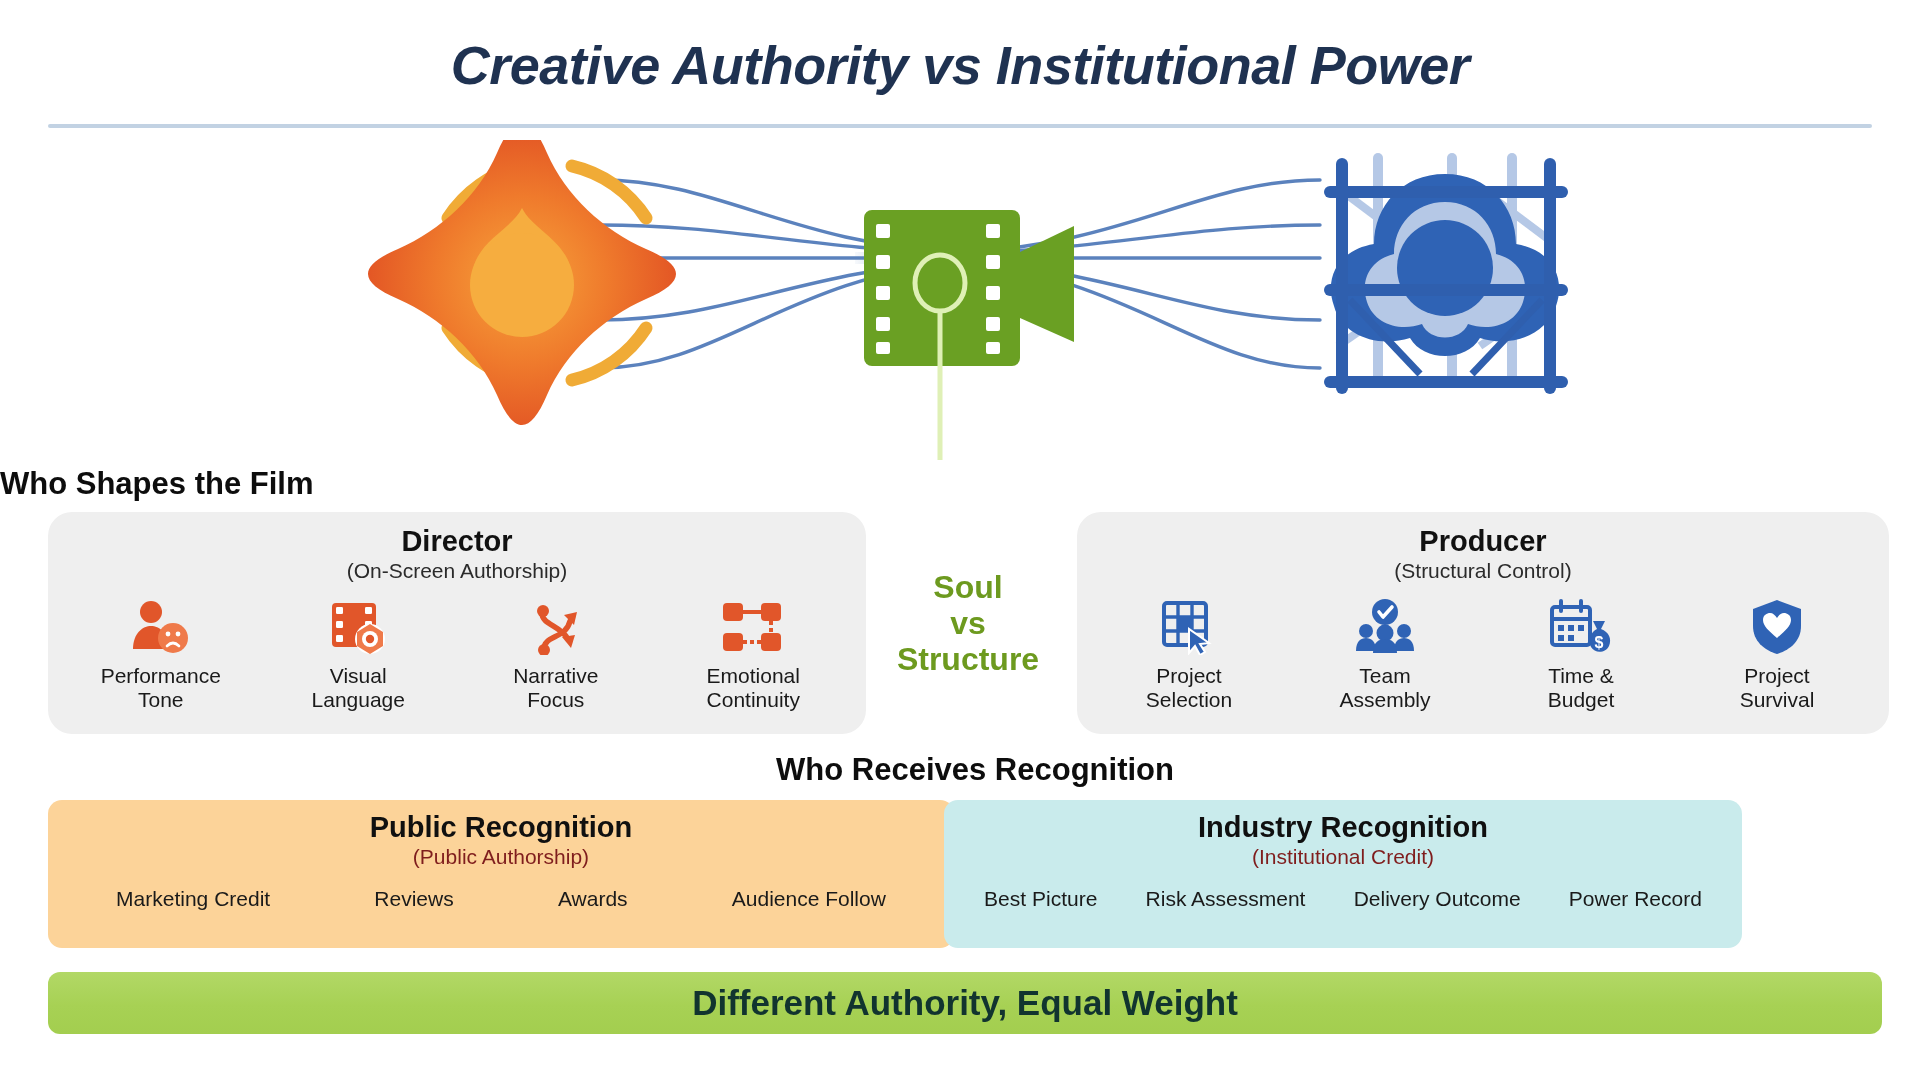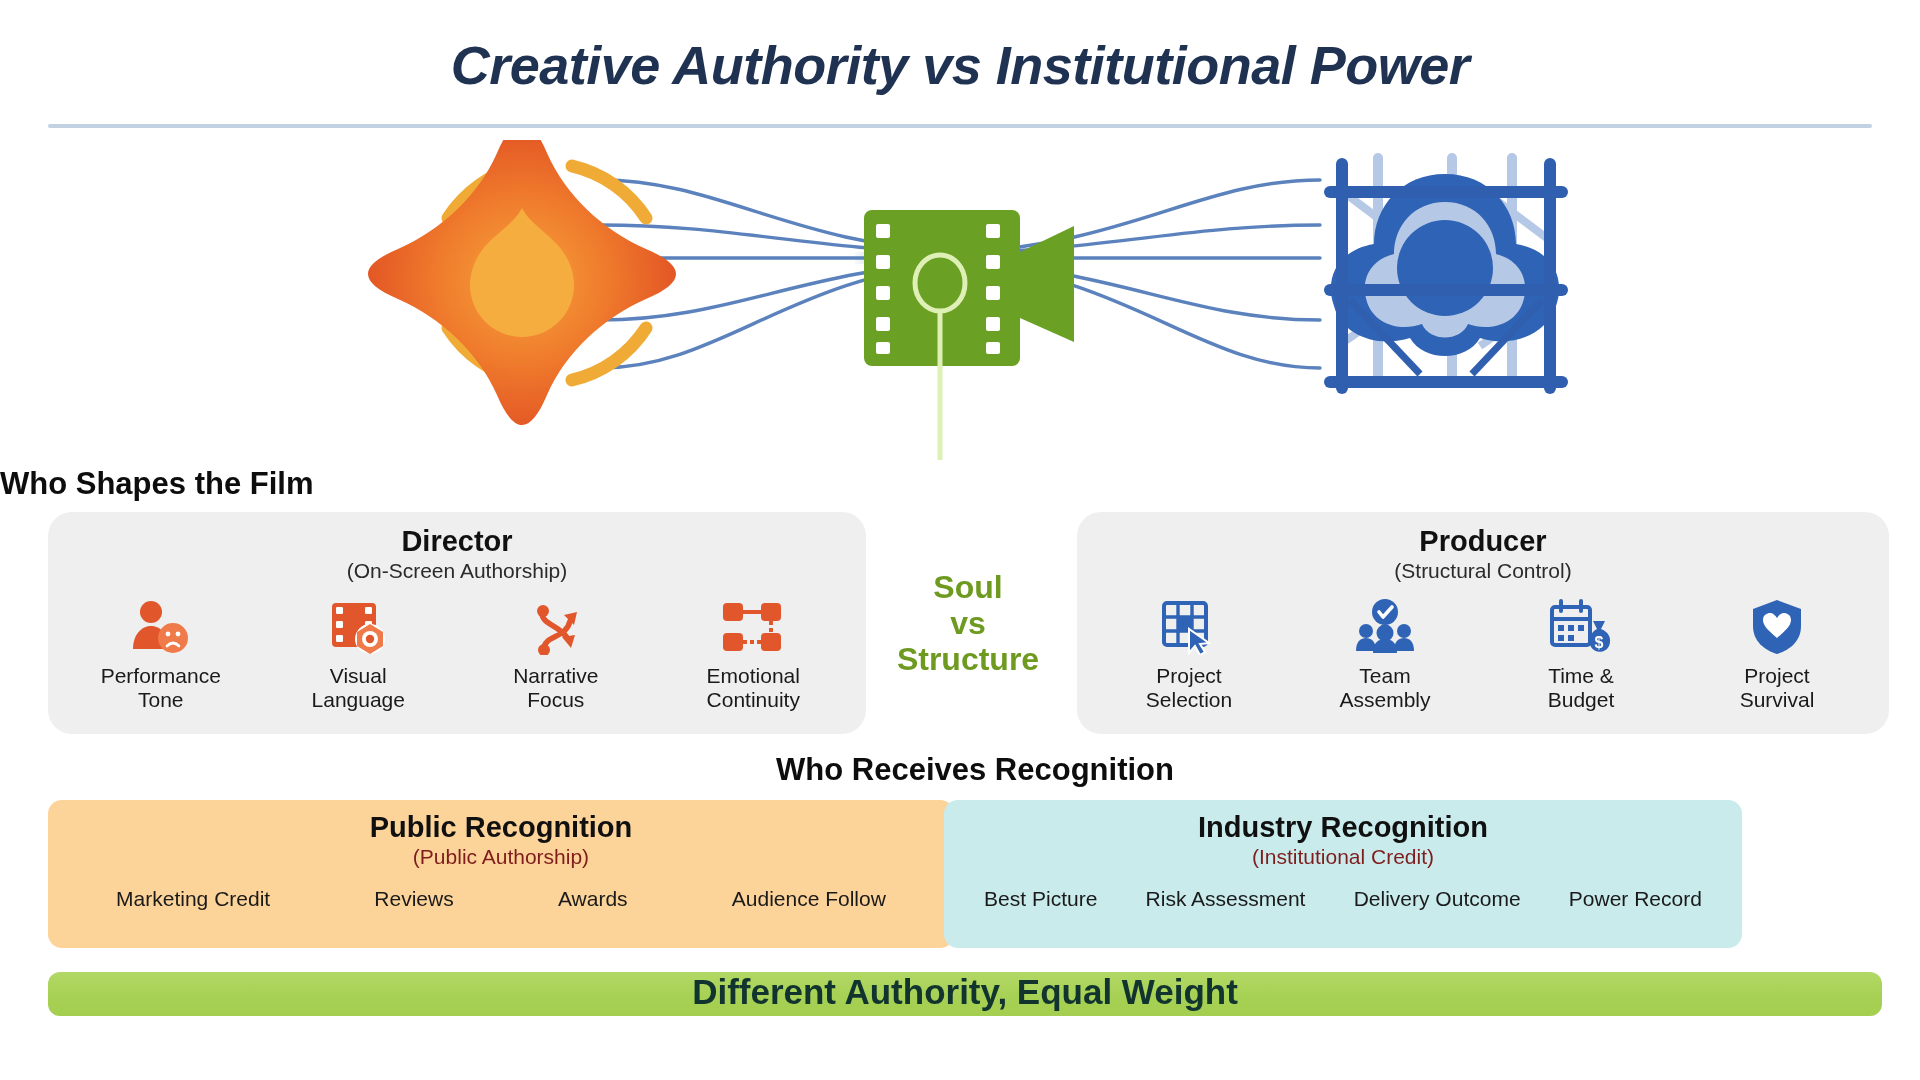--- a/index.html
+++ b/index.html
@@ -91,24 +91,24 @@
     text-align: center; font-size: 21px; color: #7f1d1d; margin-top: 1px;
   }
   .recog-items {
     display: flex; justify-content: space-around; align-items: center;
     margin-top: 18px; padding: 0 16px;
   }
   .recog-items span { font-size: 21px; color: #1a1a1a; white-space: nowrap; }
 
   
   #footer-banner {
-    position: absolute; left: 48px; top: 972px; width: 1834px; height: 44px;
+    position: absolute; left: 48px; top: 972px; width: 1834px; height: 62px;
     background: linear-gradient(180deg,#b2d866 0%,#a7d154 55%,#a3ce4f 100%);
     border-radius: 12px;
-    display: flex; align-items: flex-start; justify-content: center;
+    display: flex; align-items: center; justify-content: center;
   }
   #footer-banner span {
     font-size: 35px; font-weight: bold; color: #11342f;
   }
 </style>
 </head>
 <body>
 
 <div id="stage">
 

